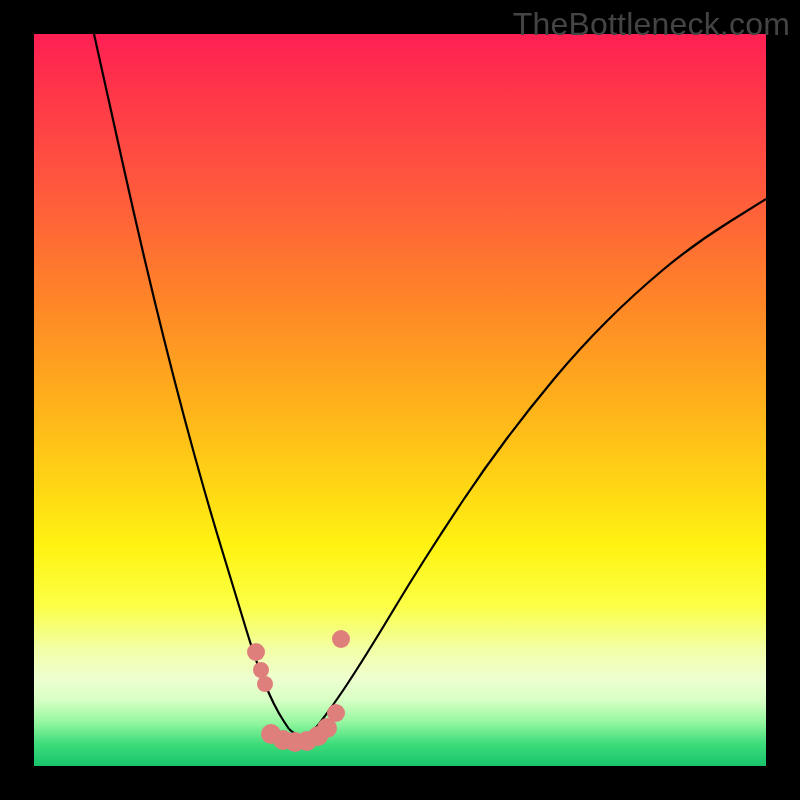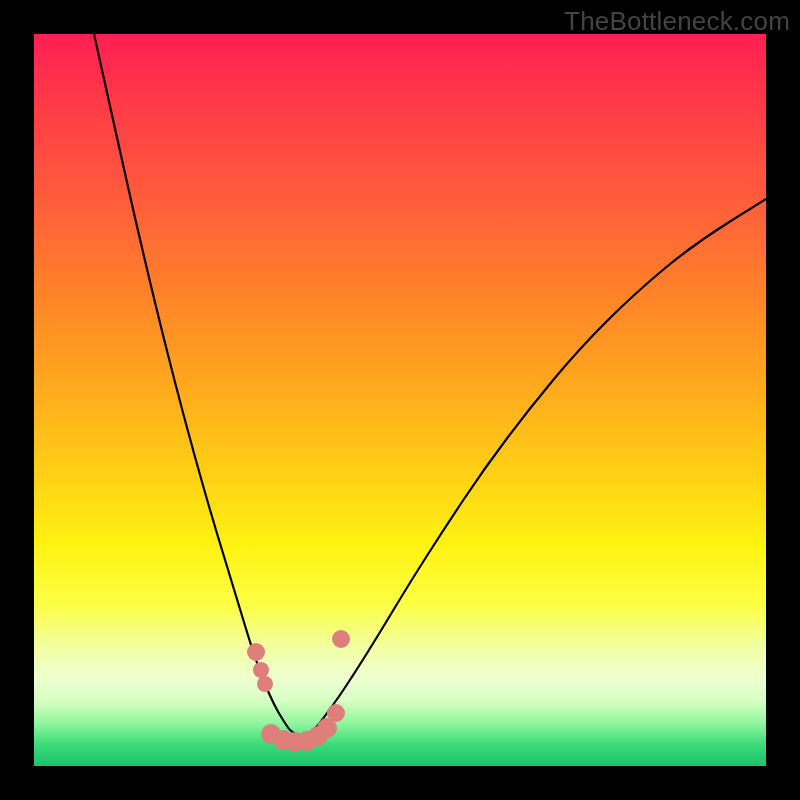--- a/index.html
+++ b/index.html
@@ -48,21 +48,21 @@
     top: 0; left: 0;
     width: 732px;
     height: 732px;
     overflow: visible;
   }
   .watermark {
     position: absolute;
     top: 6px;
     right: 10px;
     color: #444;
-    font-size: 26px;
+    font-size: 32px;
     font-weight: 400;
     letter-spacing: 0.2px;
     user-select: none;
   }
 </style>
 </head>
 <body>
 
 <div class="frame">
 

